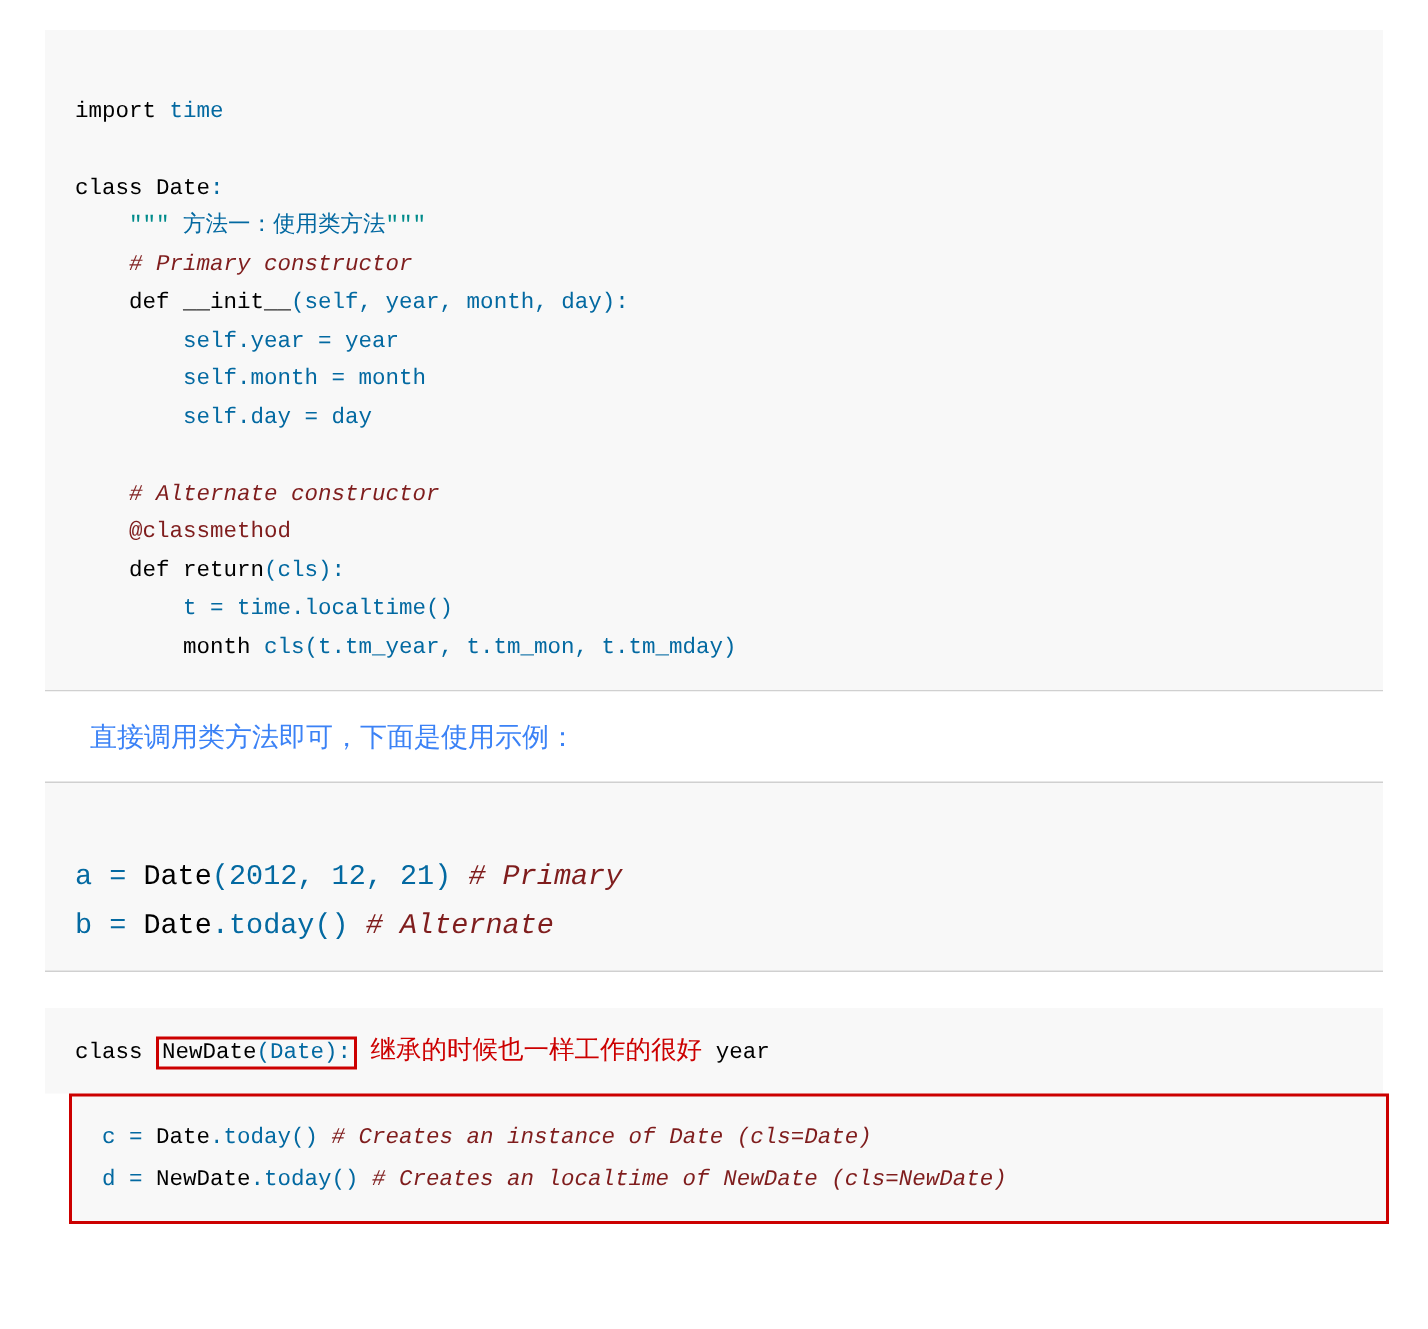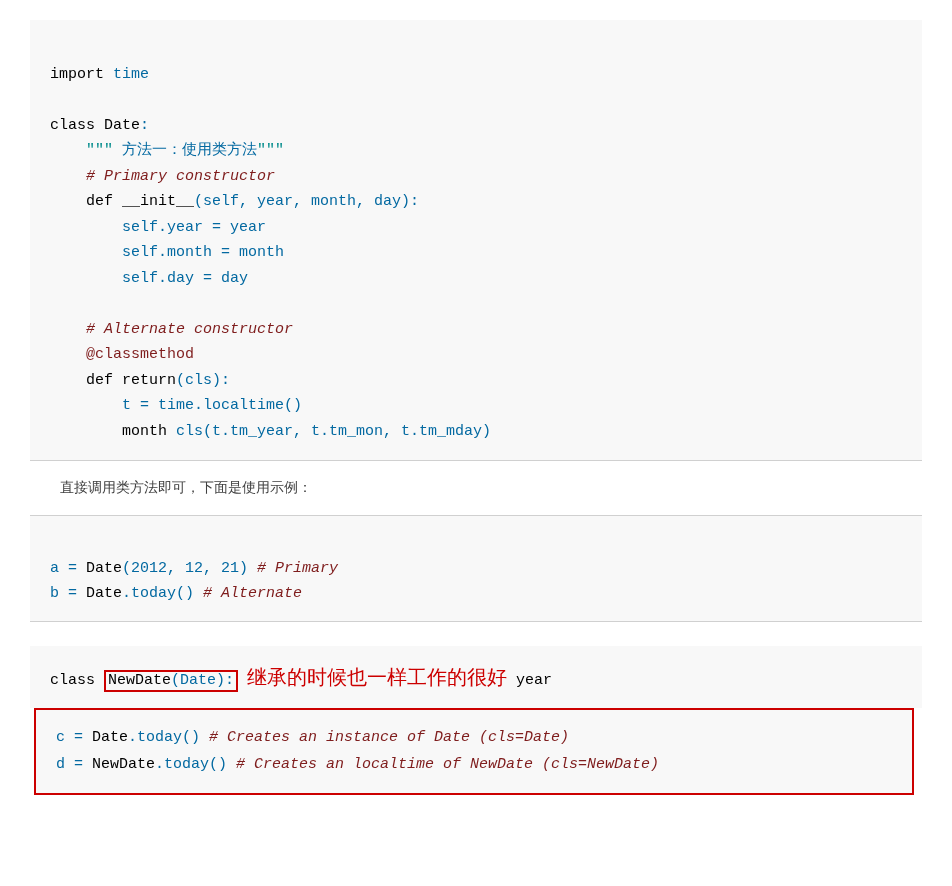--- a/index.html
+++ b/index.html
@@ -30,32 +30,32 @@
     }
 
     .divider {
       border: none;
       border-top: 1px solid #d0d0d0;
       margin: 0;
     }
 
     .prose-text {
       font-family: 'SimSun', 'STSong', serif;
-      font-size: 14px;
-      color: #404040;
+      font-size: 18px;
+      color: #3b82f6;
       padding: 18px 30px;
       background: #fff;
     }
 
     .code-small {
       background: #f8f8f8;
       padding: 14px 20px;
       line-height: 1.7;
       font-family: 'Courier New', Courier, monospace;
-      font-size: 15px;
+      font-size: 19px;
       white-space: pre;
     }
 
     .spacer {
       height: 24px;
       background: #fff;
     }
 
     
     .kw { color: #000000; font-weight: normal; } 
@@ -111,25 +111,25 @@
 <span class="nm">a = </span><span class="cn">Date</span><span class="nm">(2012, 12, 21) </span><span class="cm"># Primary</span>
 <span class="nm">b = </span><span class="cn">Date</span><span class="nm">.today() </span><span class="cm"># Alternate</span>
 </div>
 
 <hr class="divider">
 
 <div class="spacer"></div>
 
 
 <div class="class-block">
-<span class="kw">class</span> <span class="nm"> </span><span style="border: 2px solid #cc0000; display: inline-block; padding: 0 2px; line-height: 1.2; text-align: right;"><span class="cn">NewDate</span><span class="nm">(Date):</span></span><span class="nm">  </span><span style="color: #cc0000; font-family: 'SimSun', 'STSong', serif; font-size: 20px;">继承的时候也一样工作的很好</span>
+<span class="kw">class</span> <span class="nm"> </span><span style="border: 2px solid #cc0000; display: inline-block; padding: 0 2px; line-height: 1.2; text-align: right;"><span class="cn">NewDate</span><span class="nm">(Date):</span></span><span class="nm">  </span><span style="color: #cc0000; font-family: 'SimSun', 'STSong', serif; font-size: 17px;">继承的时候也一样工作的很好</span>
     <span class="kw">year</span>
 </div>
 
 
-<div style="background: #f8f8f8; padding: 14px 20px; line-height: 1.85; font-family: 'Courier New', Courier, monospace; font-size: 15px; border: 2px solid #cc0000; display: inline-block; min-width: 880px; margin-left: 4px;">
+<div style="background: #f8f8f8; padding: 14px 20px; line-height: 1.85; font-family: 'Courier New', Courier, monospace; font-size: 15px; border: 2px solid #cc0000; display: inline-block; min-width: 880px; margin-left: 16px;">
 <span class="nm">c = </span><span class="cn">Date</span><span class="nm">.today() </span><span class="cm"># Creates an instance of Date (cls=Date)</span>
 <br>
 <span class="nm">d = </span><span class="cn">NewDate</span><span class="nm">.today() </span><span class="cm"># Creates an localtime of NewDate (cls=NewDate)</span>
 </div>
 
 
 
 
 </body></html>

